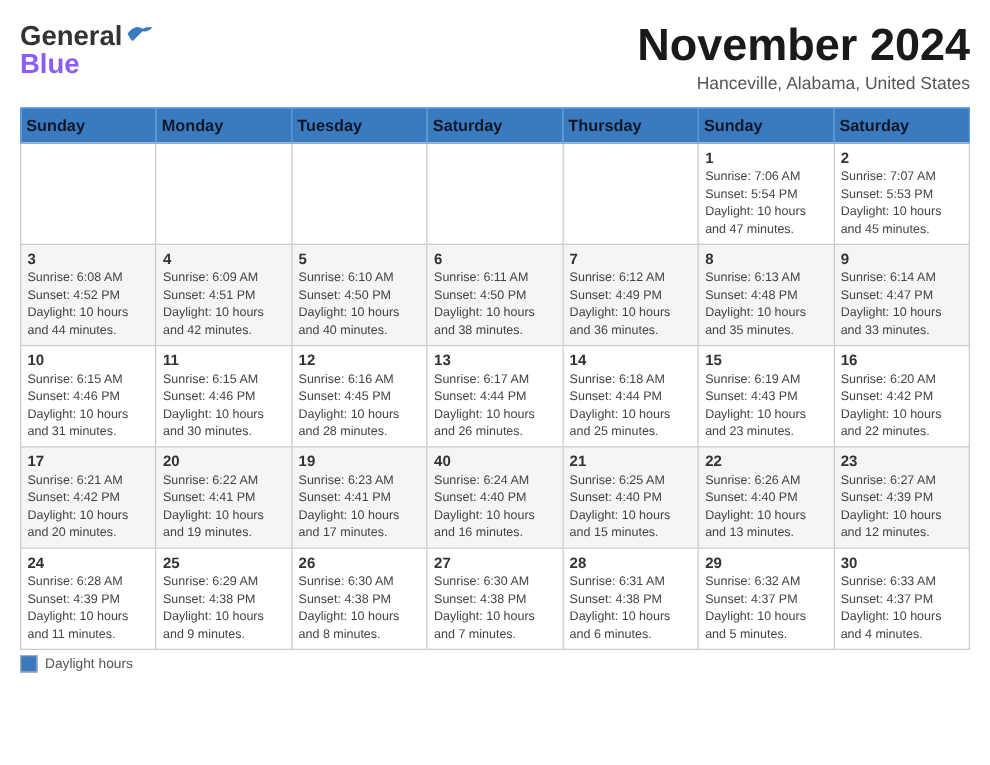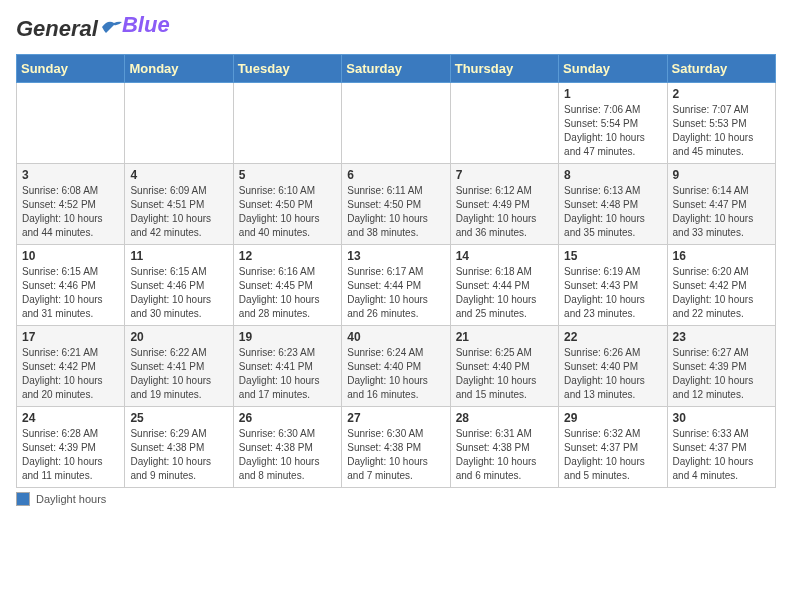--- a/index.html
+++ b/index.html
@@ -11,23 +11,22 @@
       padding: 16px;
     }
     .header {
       display: flex;
       justify-content: space-between;
       align-items: flex-start;
       margin-bottom: 12px;
     }
     .logo {
       display: flex;
-      flex-direction: row;
+      flex-direction: column;
       align-items: flex-start;
-      font-style: italic;
     }
     .title-area {
       text-align: right;
     }
     .month-title {
       font-size: 36px;
       font-weight: bold;
       color: #1a1a1a;
       line-height: 1.1;
     }
@@ -36,21 +35,21 @@
       color: #555;
       margin-top: 2px;
     }
     .calendar {
       width: 100%;
       border-collapse: collapse;
       border: 1px solid #ccc;
     }
     .calendar th {
       background-color: #3a7abf;
-      color: #fef9c3;
+      color: #0f172a;
       font-size: 13px;
       font-weight: bold;
       padding: 6px 4px;
       text-align: left;
       border: 1px solid #5a9ad5;
     }
     .calendar td {
       width: 14.28%;
       vertical-align: top;
       padding: 4px 5px;
@@ -86,20 +85,22 @@
   <div class="logo">
     <div style="display:flex;align-items:center;">
       <span style="font-size:22px;font-weight:bold;color:#333;">General</span>
       <svg width="22" height="16" viewBox="0 0 22 16" style="margin-left:2px;margin-top:-4px;">
         <path d="M2,8 Q8,0 14,4 Q18,2 22,3 Q18,7 14,6 Q10,10 6,14 Q4,12 2,8Z" fill="#3a7abf"></path>
       </svg>
     </div>
     <span style="font-size:22px;font-weight:bold;color:#8b5cf6;margin-top:-4px;">Blue</span>
   </div>
   <div class="title-area">
+    <div class="month-title">November 2024</div>
+    <div class="location">Hanceville, Alabama, United States</div>
   </div>
 </div>
 
 <table class="calendar">
   <thead>
     <tr>
     <th>Sunday</th>
         <th>Monday</th>
         <th>Tuesday</th>
         <th>Saturday</th>

